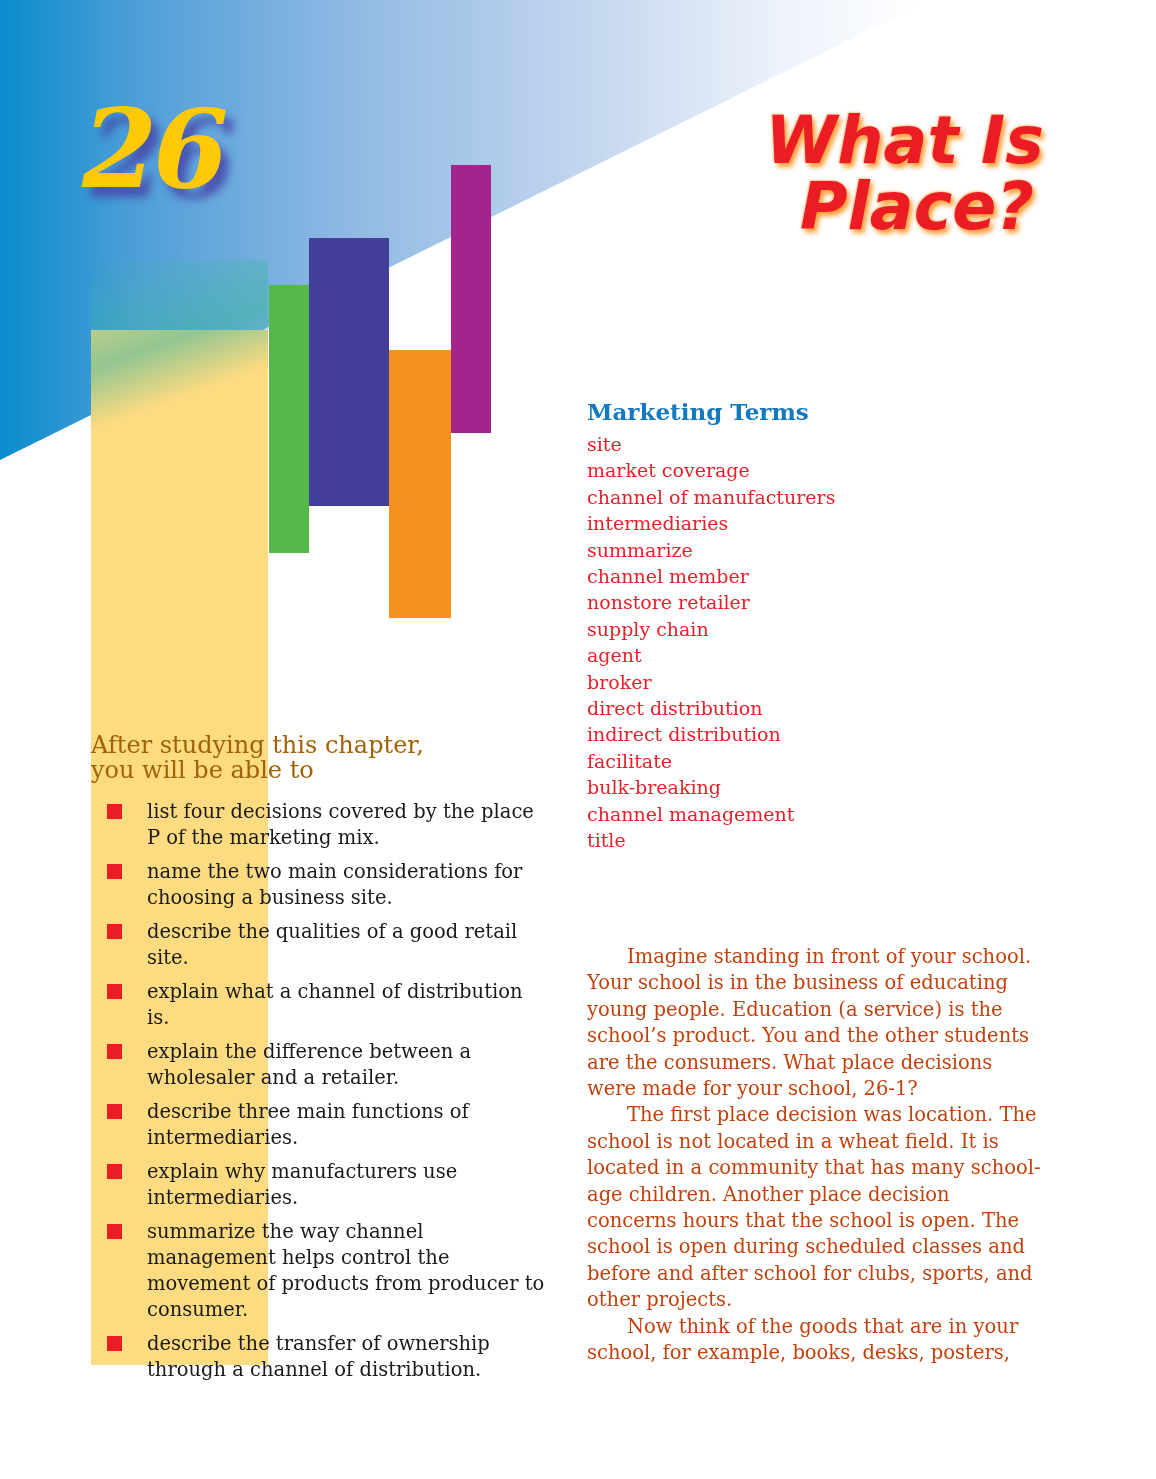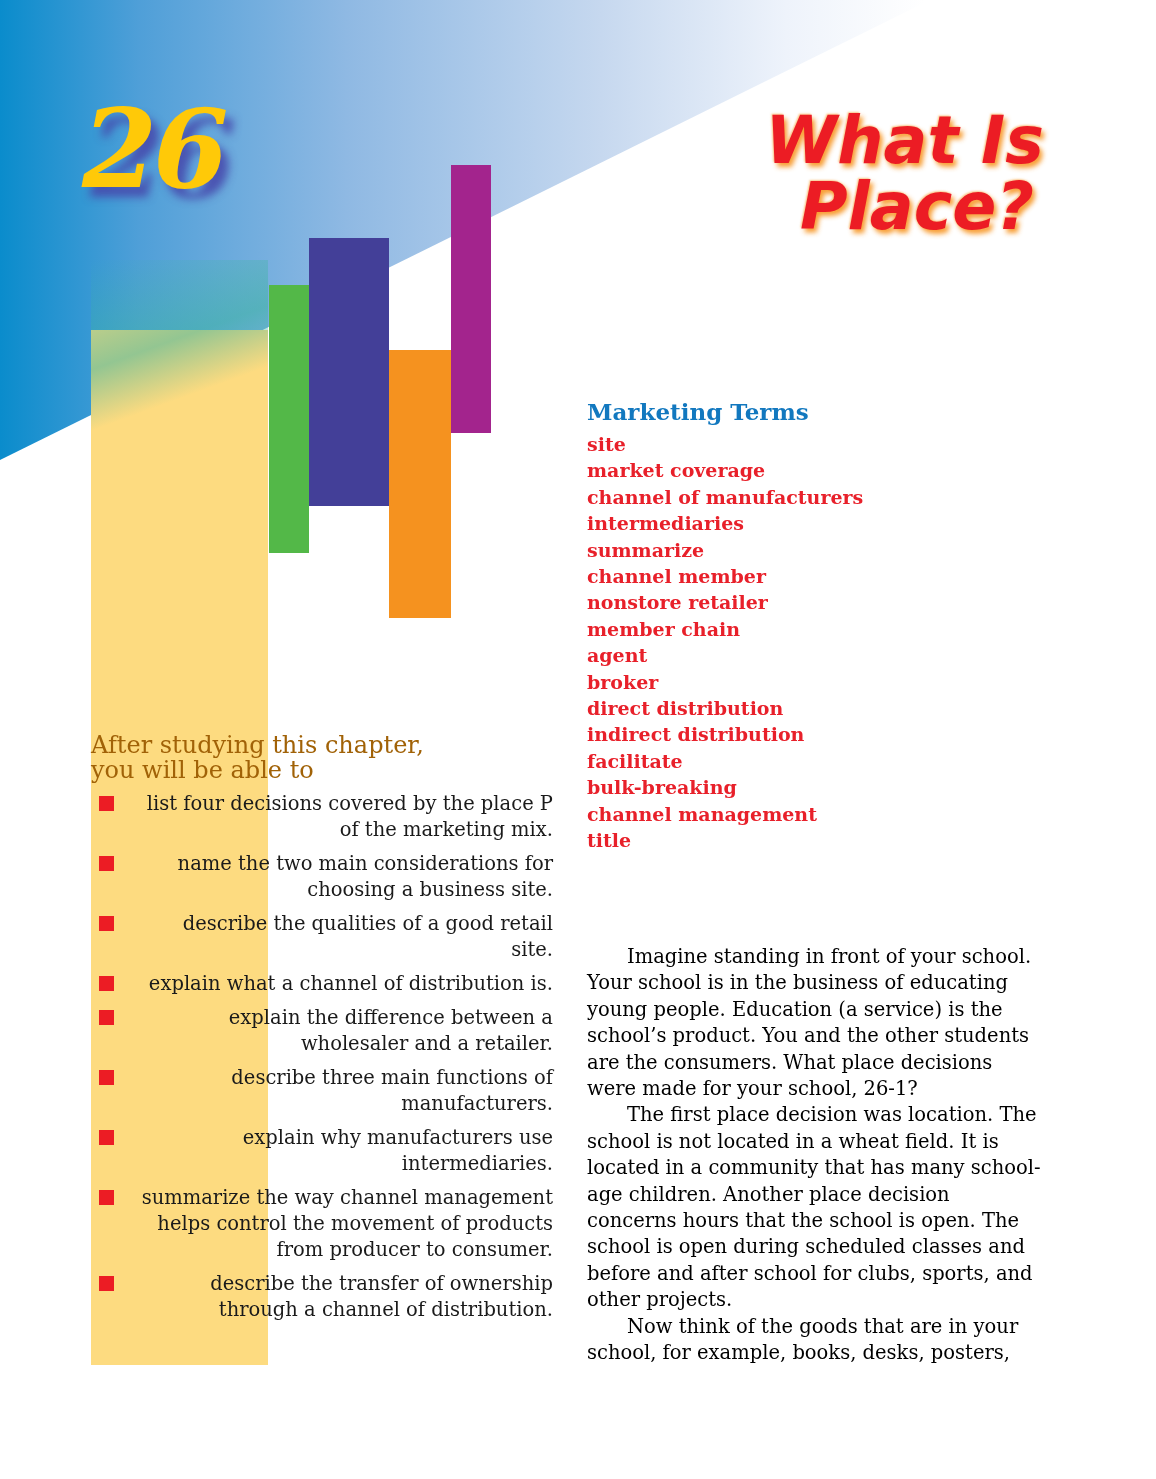--- a/index.html
+++ b/index.html
@@ -51,43 +51,43 @@
 
   .terms {
     position: absolute; left: 587px; top: 393px; width: 400px;
   }
   .terms h2 {
     margin: 0; font-family: "DejaVu Serif", serif; font-weight: bold;
     font-size: 23px; color: #1278bf; line-height: 38px;
   }
   .terms ul { list-style: none; margin: 0; padding: 0; }
   .terms li {
-    font-family: "DejaVu Serif", serif; font-weight: bold; font-size: 19px;
+    font-family: "DejaVu Serif", serif; font-weight: normal; font-size: 19px;
     color: #e8202a; line-height: 26.4px;
   }
 
   .objectives {
     position: absolute; left: 91px; top: 733px; width: 470px;
   }
   .objectives .intro {
     font-weight: normal; font-size: 24px; line-height: 25px; margin: 0 0 6px 0;
     color: #a16207;
   }
-  .objectives ul { list-style: none; margin: 8px; padding: 0; text-align: right; }
+  .objectives ul { list-style: none; margin: 16px; padding: 0; }
   .objectives li {
     position: relative; padding-left: 40px; font-size: 19.5px; line-height: 26px;
     margin-bottom: 8px; color: #1a1a1a;
   }
   .objectives li .bullet {
     position: absolute; left: 0; top: 5px; width: 15px; height: 15px; background: #ec1c24;
   }
 
   .body-text {
     position: absolute; left: 587px; top: 944px; width: 455px;
-    font-size: 19.5px; line-height: 26.4px; color: #000000;
+    font-size: 19.5px; line-height: 26.4px; color: #c2410c;
   }
   .body-text p { margin: 0; text-indent: 40px; }
 </style>
 </head>
 <body>
 
 <div class="banner"></div>
 <div class="banner-edge"></div>
 
 <div class="yellow-col"></div>
@@ -108,21 +108,21 @@
 <section class="terms">
   <h2>Marketing Terms</h2>
   <ul>
     <li>site</li>
     <li>market coverage</li>
     <li>channel of manufacturers</li>
     <li>intermediaries</li>
     <li>summarize</li>
     <li>channel member</li>
     <li>nonstore retailer</li>
-    <li>member chain</li>
+    <li>supply chain</li>
     <li>agent</li>
     <li>broker</li>
     <li>direct distribution</li>
     <li>indirect distribution</li>
     <li>facilitate</li>
     <li>bulk-breaking</li>
     <li>channel management</li>
     <li>title</li>
   </ul>
 </section>
@@ -131,21 +131,21 @@
   <p class="intro">
     <span>After studying this chapter,</span><br>
     <span>you will be able to</span>
   </p>
   <ul>
     <li><span class="bullet"></span><span>list four decisions covered by the place P of the marketing mix.</span></li>
     <li><span class="bullet"></span><span>name the two main considerations for choosing a business site.</span></li>
     <li><span class="bullet"></span><span>describe the qualities of a good retail site.</span></li>
     <li><span class="bullet"></span><span>explain what a channel of distribution is.</span></li>
     <li><span class="bullet"></span><span>explain the difference between a wholesaler and a retailer.</span></li>
-    <li><span class="bullet"></span><span>describe three main functions of manufacturers.</span></li>
+    <li><span class="bullet"></span><span>describe three main functions of intermediaries.</span></li>
     <li><span class="bullet"></span><span>explain why manufacturers use intermediaries.</span></li>
     <li><span class="bullet"></span><span>summarize the way channel management helps control the movement of products from producer to consumer.</span></li>
     <li><span class="bullet"></span><span>describe the transfer of ownership through a channel of distribution.</span></li>
   </ul>
 </section>
 
 <section class="body-text">
   <p>Imagine standing in front of your school. Your school is in the business of educating young people. Education (a service) is the school’s product. You and the other students are the consumers. What place decisions were made for your school, 26-1?</p>
   <p>The first place decision was location. The school is not located in a wheat field. It is located in a community that has many school-age children. Another place decision concerns hours that the school is open. The school is open during scheduled classes and before and after school for clubs, sports, and other projects.</p>
   <p>Now think of the goods that are in your school, for example, books, desks, posters,</p>

